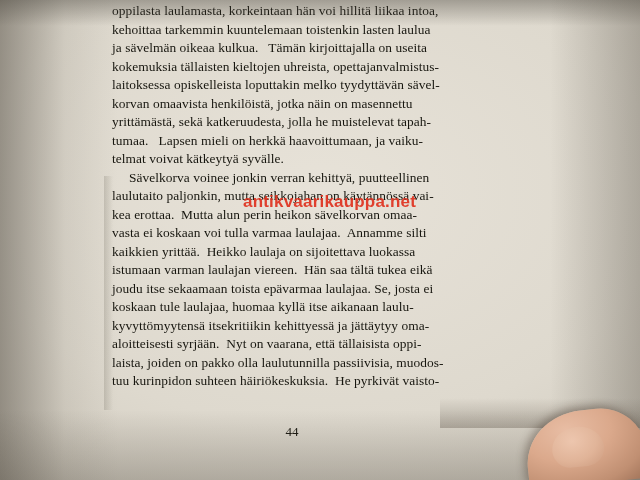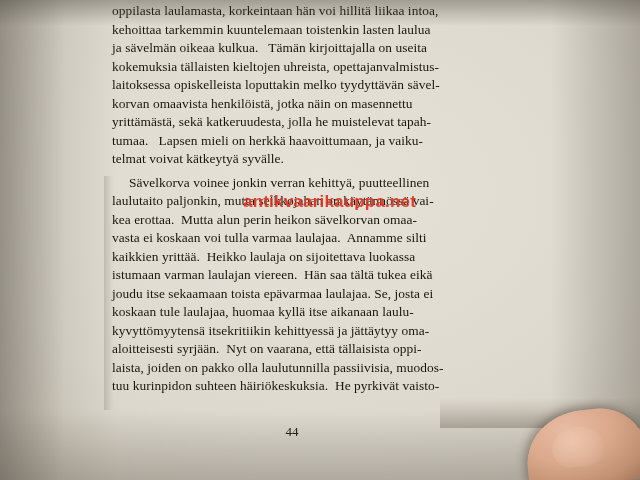--- a/index.html
+++ b/index.html
@@ -68,21 +68,20 @@
     text-justify: inter-word;
   }
   .para {
     margin: 0;
     text-align: justify;
   }
   .para.first {
     padding-top: 2px;
   }
   .para + .para {
-    margin-top: 5px;
   }
   .para .indent { display: inline-block; width: 17px; }
 
   .line {
     display: block;
     white-space: pre;
     letter-spacing: 0.05px;
   }
 
   

